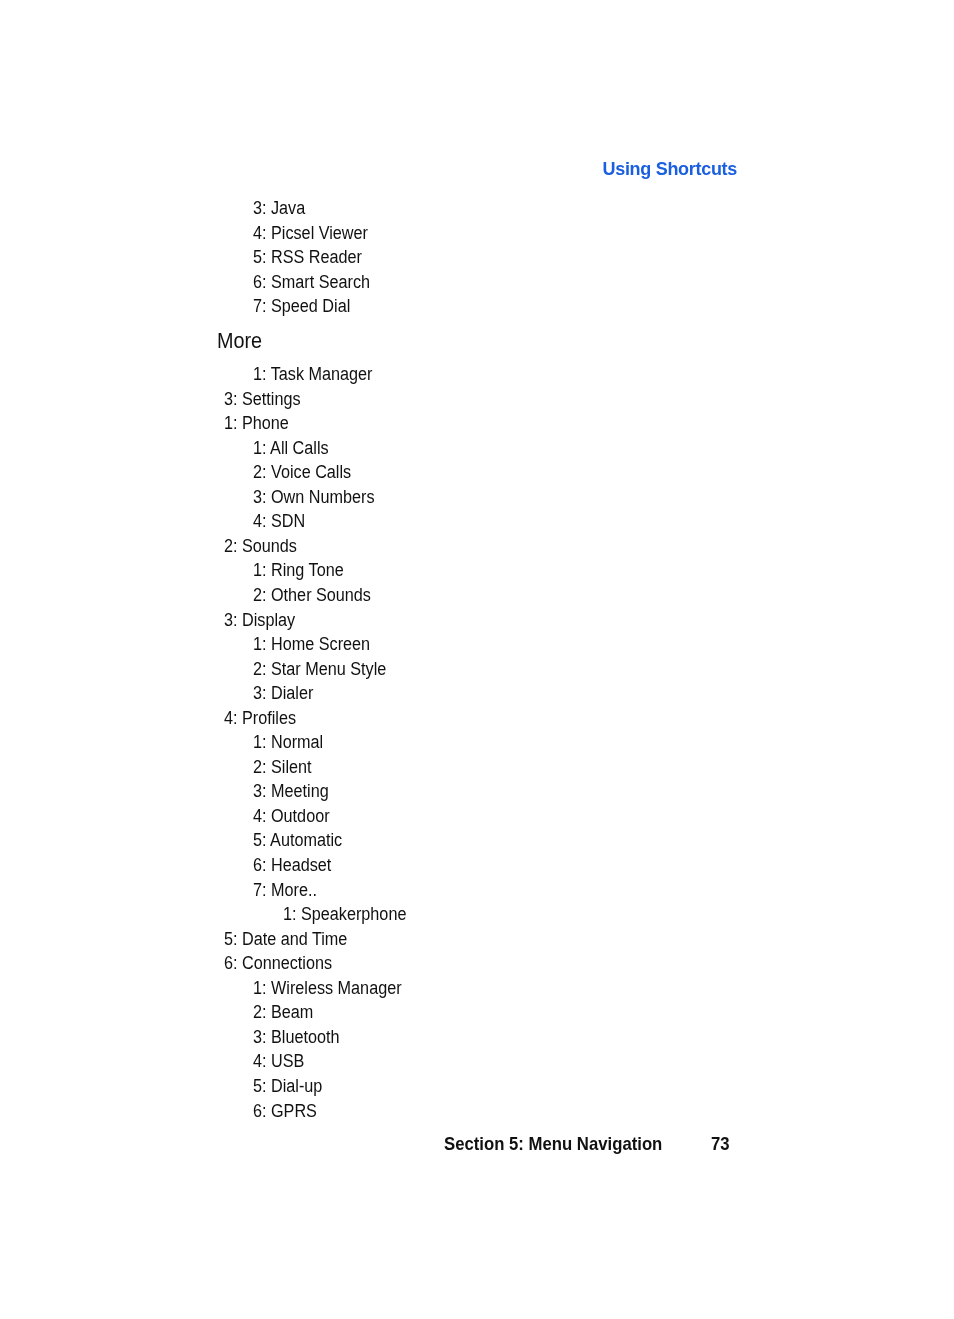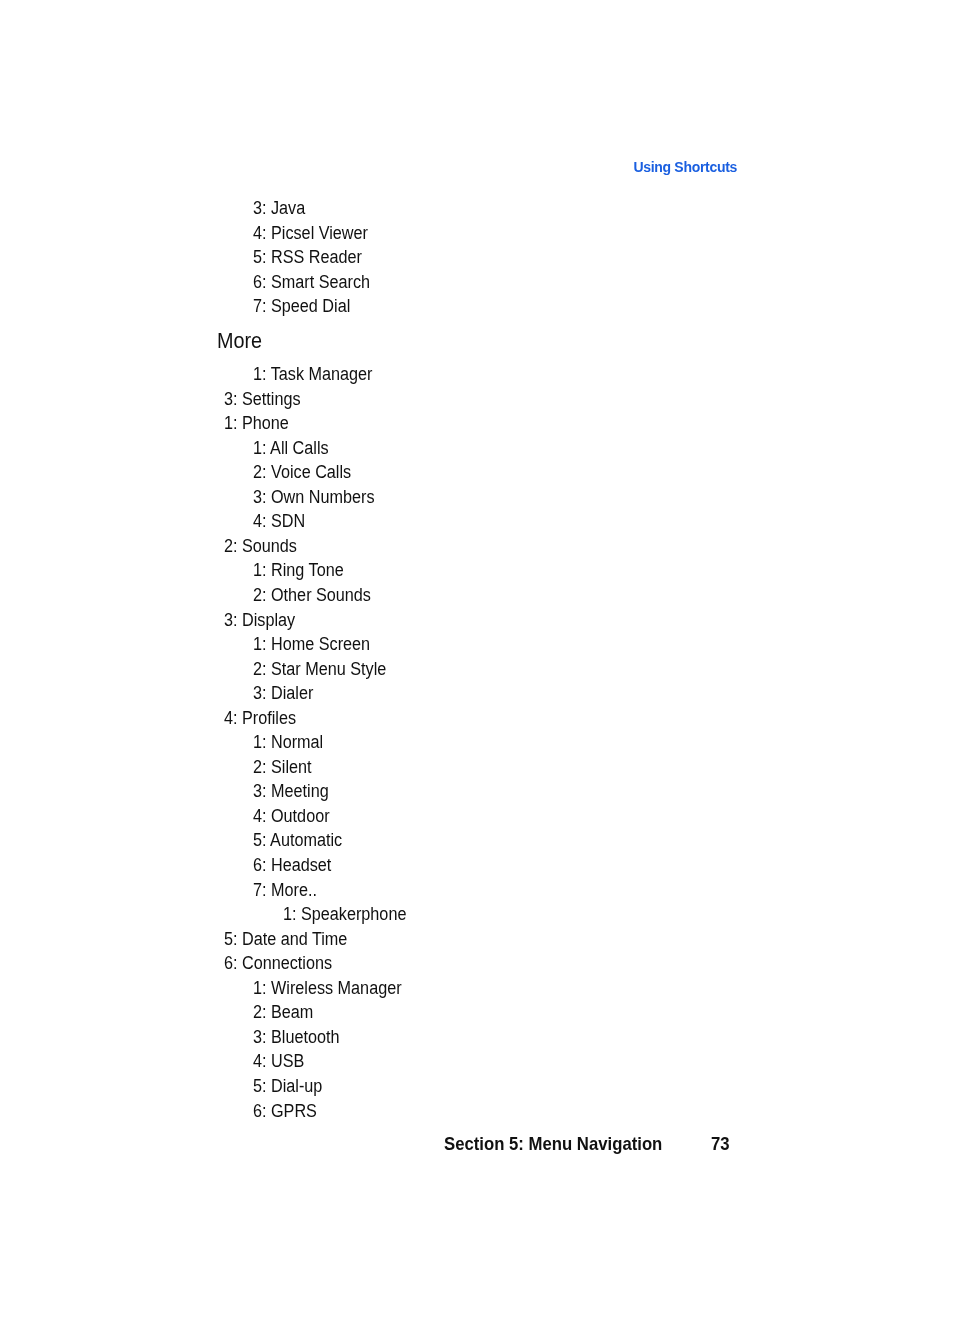--- a/index.html
+++ b/index.html
@@ -1,19 +1,19 @@
 <!DOCTYPE html>
 <html><head>
 <meta charset="utf-8">
 <style>
   html, body { margin: 0; padding: 0; background: #ffffff; }
   body { width: 954px; height: 1319px; position: relative; overflow: hidden;
          font-family: "Liberation Sans Narrow", "Liberation Sans", sans-serif; color: #111; }
   .header { position: absolute; left: 600px; top: 159px; width: 137px; text-align: right;
-            font-size: 14px; font-weight: bold; color: #1a5fe0; letter-spacing: -0.3px; }
+            font-size: 18px; font-weight: bold; color: #1a5fe0; letter-spacing: -0.3px; }
   .line { position: absolute; font-size: 18px; line-height: 22px; white-space: nowrap;
           transform: scaleX(0.9); transform-origin: left center; }
   .more { position: absolute; left: 217px; top: 328px; font-size: 22px;
           transform: scaleX(0.9); transform-origin: left center; }
   .footer { position: absolute; top: 1133px; font-size: 19px; font-weight: bold;
             transform: scaleX(0.88); transform-origin: left center; white-space: nowrap; }
 </style>
 </head>
 <body>
 

